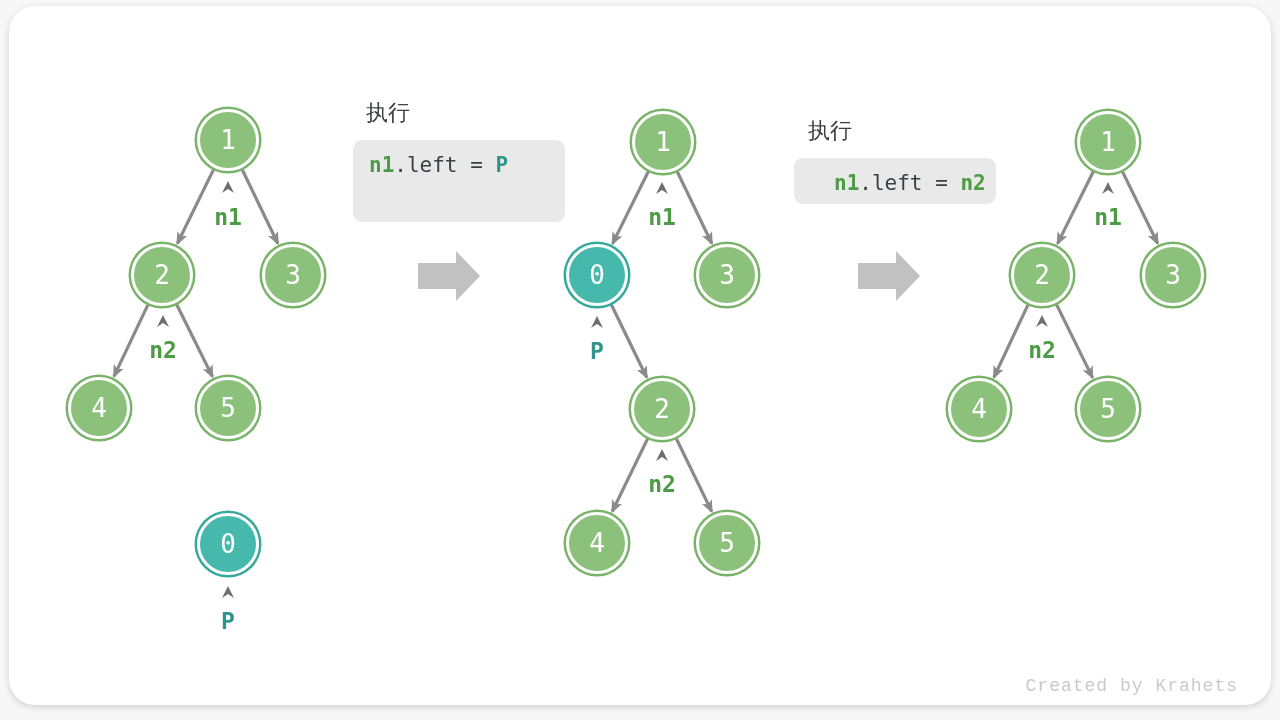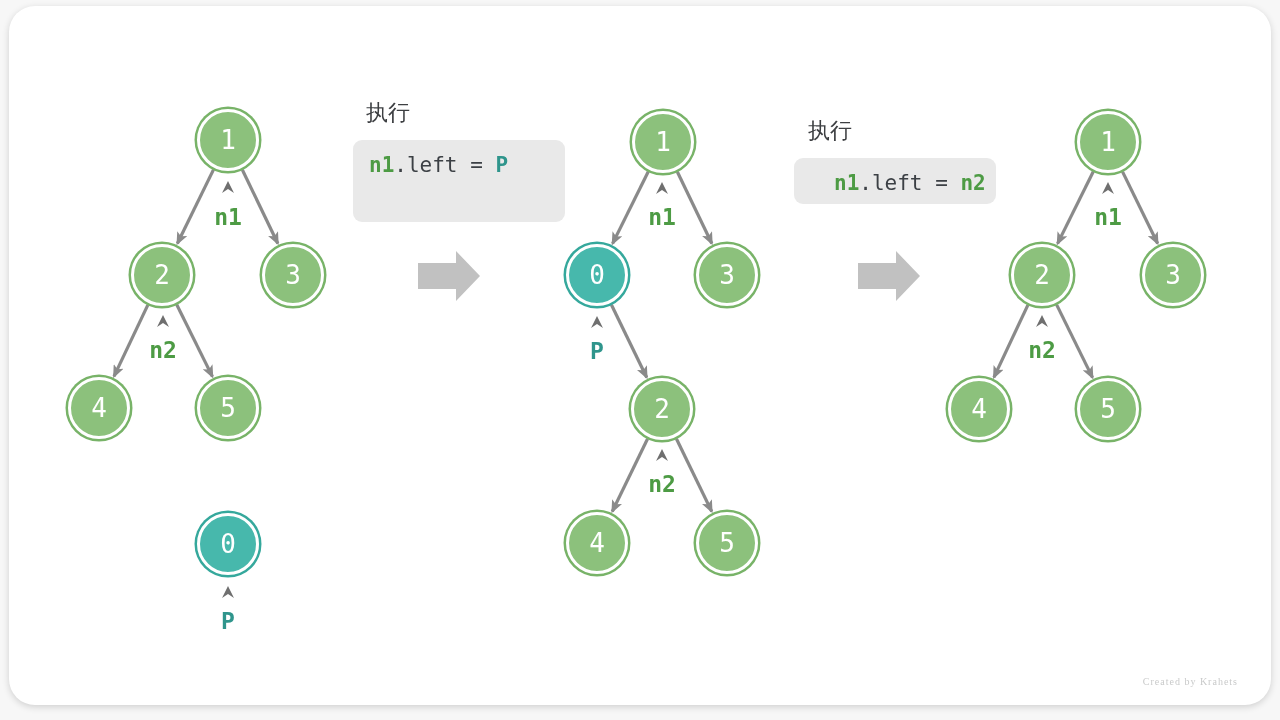--- a/index.html
+++ b/index.html
@@ -48,22 +48,22 @@
     box-sizing:border-box;
     font-family:"DejaVu Sans Mono",monospace;
     font-size:21px;line-height:31px;
     color:var(--code-plain);
     white-space:pre;
   }
   .code-box .seg-green{color:var(--label-green);font-weight:bold;}
   .code-box .seg-teal{color:var(--label-teal);font-weight:bold;}
   .watermark{
     position:absolute;right:42px;top:676px;
-    font-family:Liberation Serif, serif;
-    font-size:10px;letter-spacing:1px;
+    font-family:Liberation Mono, monospace;
+    font-size:18px;letter-spacing:1px;
     color:var(--watermark-color,#c9caca);
     text-align:center;
   }
 </style>
 </head>
 <body style="--page-bg: #f7f7f7; --card-bg: #ffffff; --green-fill: #8cc17c; --green-border: #78b368; --teal-fill: #47b8ac; --teal-border: #35a89c; --label-green: #4d9b44; --label-teal: #2f958c; --code-bg: #e9e9e9; --code-plain: #3c4045; --watermark-color: #c9caca;">
 
 <div class="stage">
   <div class="card"></div>
   <svg class="overlay" id="edge-layer" width="1280" height="720" viewBox="0 0 1280 720">

